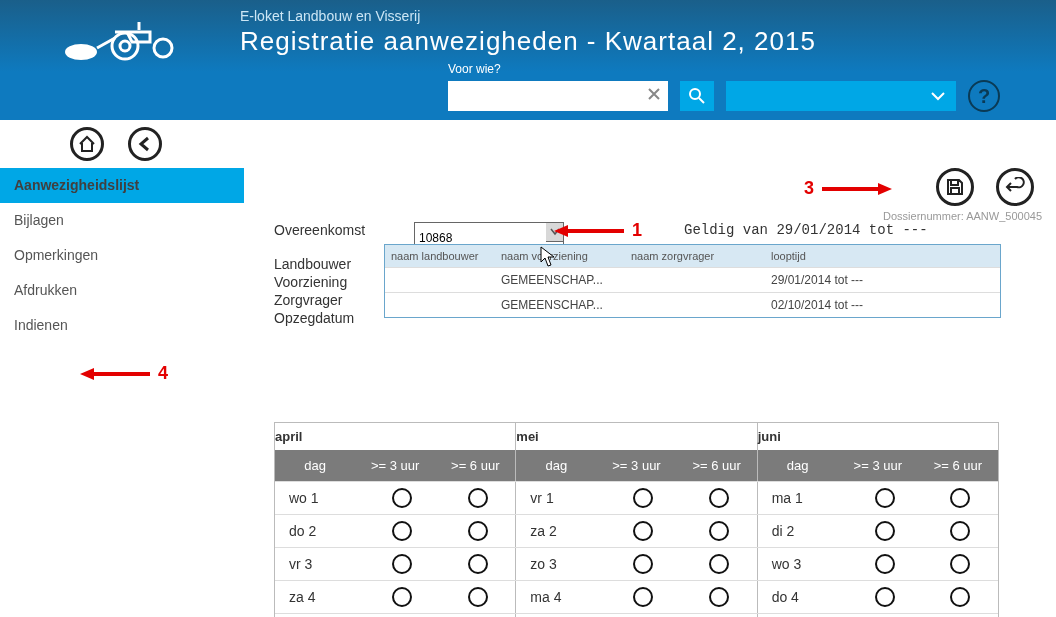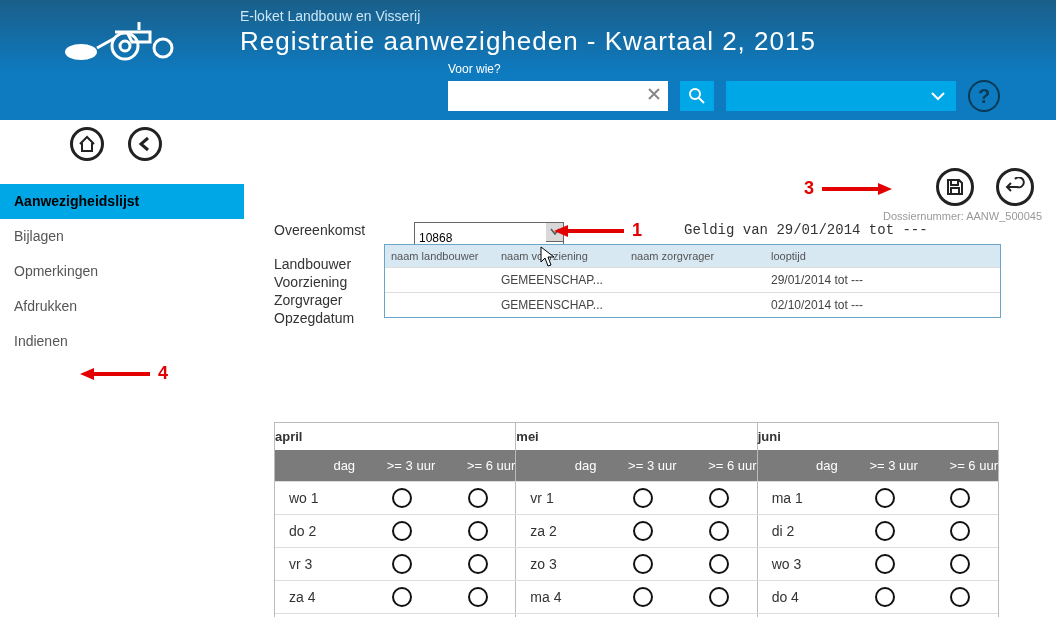--- a/index.html
+++ b/index.html
@@ -21,21 +21,21 @@
   .help-btn { width:32px; height:32px; border:2px solid #0a3a55; border-radius:50%; display:flex; align-items:center; justify-content:center; color:#0a3a55; font-size:20px; font-weight:bold; cursor:pointer; background:transparent; }
 
   
   .toolbar { height:48px; padding-left:70px; display:flex; align-items:center; gap:24px; background:#fff; }
   .round-btn { width:34px; height:34px; border:3px solid #222; border-radius:50%; background:#fff; display:flex; align-items:center; justify-content:center; cursor:pointer; }
 
   
   .main { display:flex; height:449px; }
   .sidebar { width:244px; background:#fff; }
   .side-item { height:35px; line-height:35px; padding-left:14px; font-size:14px; color:#555; cursor:pointer; }
-  .side-item.active { background:#00a7e6; color:#000000; font-weight:bold;margin-top:16px; }
+  .side-item.active { background:#00a7e6; color:#404040; font-weight:bold; }
 
   .content { flex:1; padding:0 26px 0 30px; position:relative; overflow:hidden; }
 
   
   .top-actions { position:absolute; right:22px; top:0; display:flex; gap:22px; }
   .dossier { position:absolute; right:14px; top:42px; font-size:11px; color:#999; }
 
   
   .form { margin-top:54px; font-size:14px; color:#333; }
   .form-row { display:flex; margin-bottom:2px; }
@@ -54,21 +54,21 @@
   .col1{width:110px;} .col2{width:130px;} .col3{width:140px;} .col4{flex:1;}
   .blurv { filter: blur(2.5px); color:#888; }
 
   
   .att { margin-top:96px; border:1px solid #bbb; width:725px; }
   .att-months, .att-cols, .att-body-row { display:flex; }
   .month { flex:1; font-weight:bold; padding:6px 0; background:#fff; border-right:1px solid #bbb; }
   .month:last-child{border-right:none;}
   .colhdr { flex:1; display:flex; background:#7b7b7b; color:#fff; border-right:1px solid #bbb; }
   .colhdr:last-child{border-right:none;}
-  .colhdr span { flex:1; text-align:right; padding:8px 0; font-size:13px; }
+  .colhdr span { flex:1; text-align:center; padding:8px 0; font-size:13px; }
   .att-body-row { border-top:1px solid #ddd; }
   .mcell { flex:1; display:flex; border-right:1px solid #bbb; }
   .mcell:last-child{border-right:none;}
   .daylabel { flex:1; padding:8px 0 8px 14px; font-size:14px; }
   .radioslot { flex:1; display:flex; align-items:center; justify-content:center; }
   .rad { width:20px; height:20px; border:2.5px solid #111; border-radius:50%; cursor:pointer; }
 
   
   .anno { position:absolute; pointer-events:none; color:#e30000; font-weight:bold; font-size:18px; display:flex; align-items:center; gap:8px; }
 

